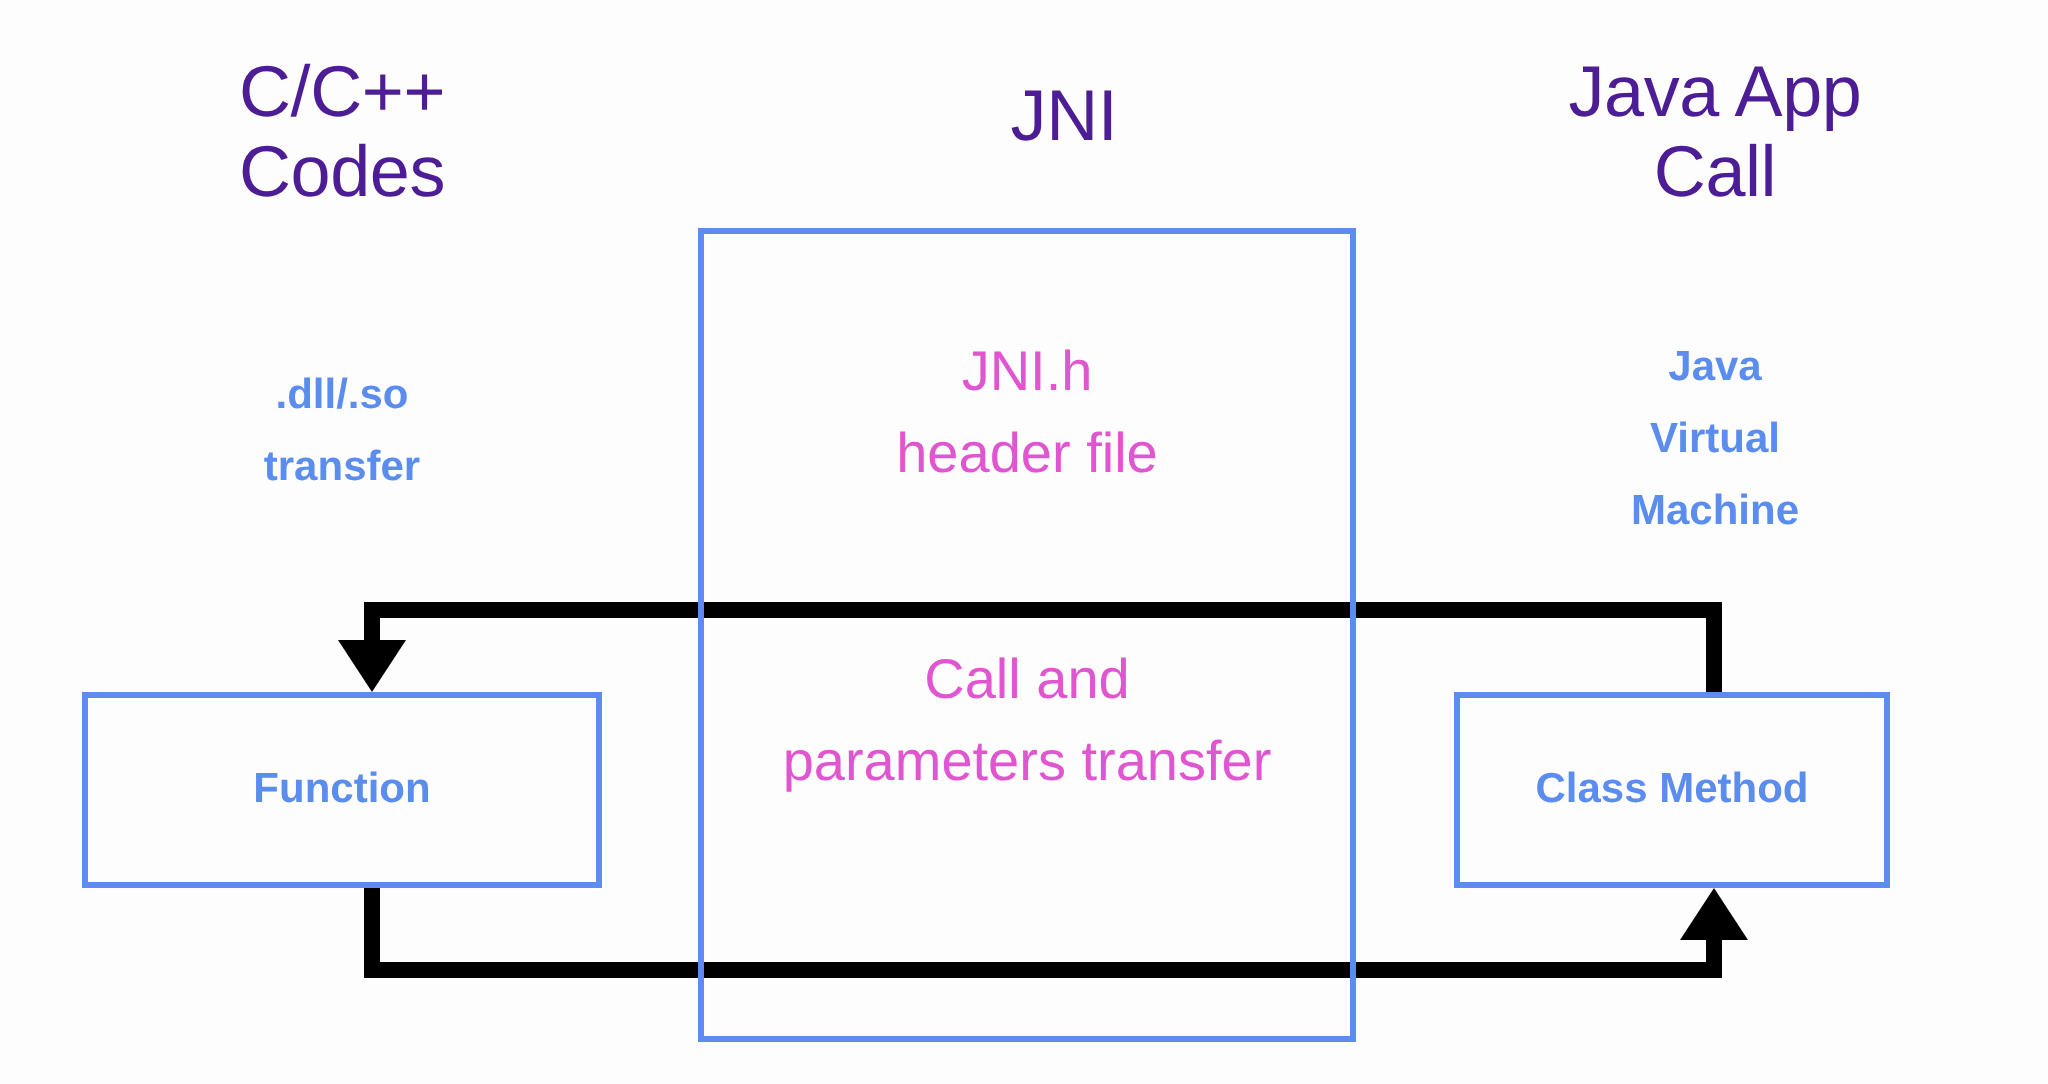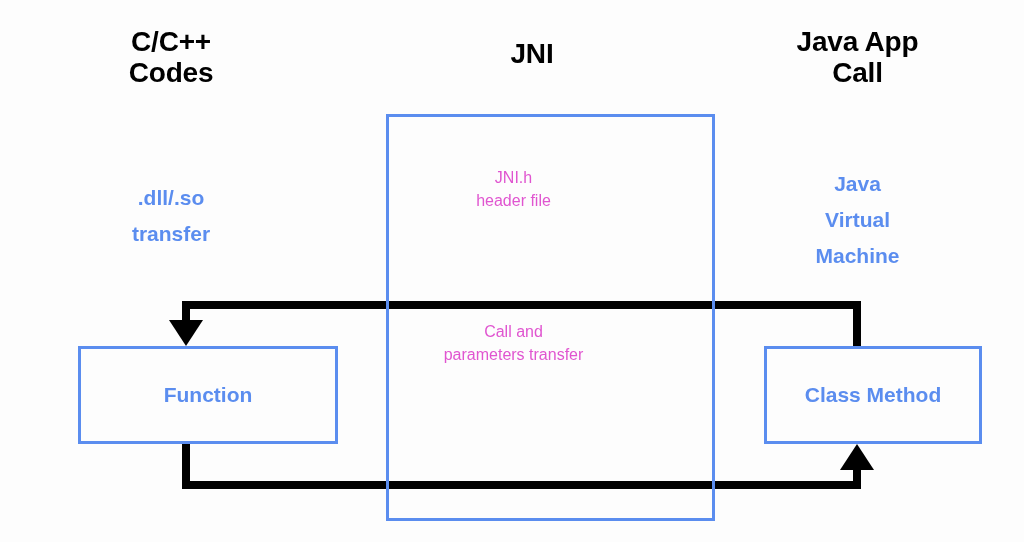--- a/index.html
+++ b/index.html
@@ -13,24 +13,24 @@
     height: 542px;
     background: #fdfdfd;
     font-family: "Liberation Sans", sans-serif;
     overflow: hidden;
   }
 
   
   .col-heading {
     position: absolute;
     text-align: center;
-    font-size: 28px;
-    font-weight: 700;
+    font-size: 36px;
+    font-weight: 400;
     line-height: 1.12;
-    color: #000000;
+    color: #4c1d95;
     letter-spacing: -0.2px;
     white-space: pre-line;
   }
   #heading-left   { left: 26px;  top: 26px;  width: 290px; }
   #heading-center { left: 382px; top: 38px;  width: 300px; }
   #heading-right  { left: 710px; top: 26px;  width: 295px; }
 
   
   .sub-caption {
     position: absolute;
@@ -43,21 +43,20 @@
   }
   #caption-left  { left: 26px;  top: 180px; width: 290px; }
   #caption-right { left: 710px; top: 166px; width: 295px; }
 
   
   .bordered-box {
     position: absolute;
     border: 3px solid #5b8def;
     box-sizing: border-box;
     background: transparent;
-    margin-left: 37px;
   }
   #jni-box          { left: 349px; top: 114px; width: 329px; height: 407px; }
   #function-box     { left: 41px;  top: 346px; width: 260px; height: 98px; }
   #class-method-box { left: 727px; top: 346px; width: 218px; height: 98px; }
 
   .box-label {
     position: absolute;
     left: 0;
     right: 0;
     top: 50%;
@@ -65,21 +64,21 @@
     text-align: center;
     font-size: 21px;
     font-weight: 700;
     color: #5b8def;
   }
 
   
   .jni-text {
     position: absolute;
     text-align: center;
-    font-size: 16px;
+    font-size: 28px;
     font-weight: 400;
     line-height: 1.45;
     color: #e055d0;
     white-space: pre-line;
     left: 349px;
     width: 329px;
   }
   #jni-header-text   { top: 166px; }
   #jni-call-text     { top: 320px; }
   #jni-return-text   { top: 436px; }

